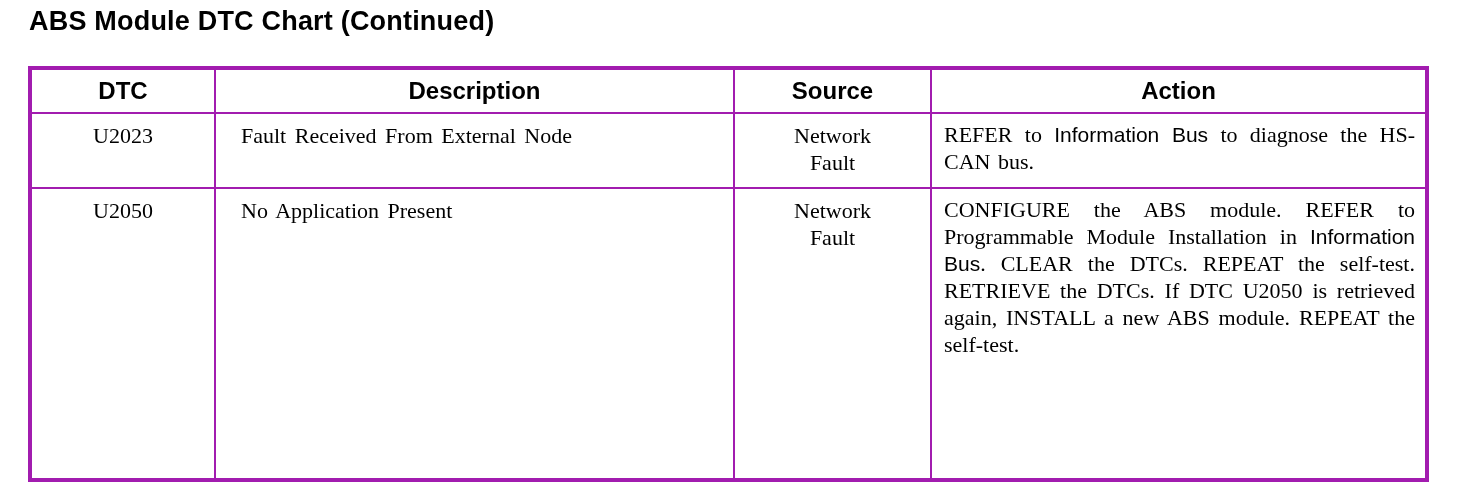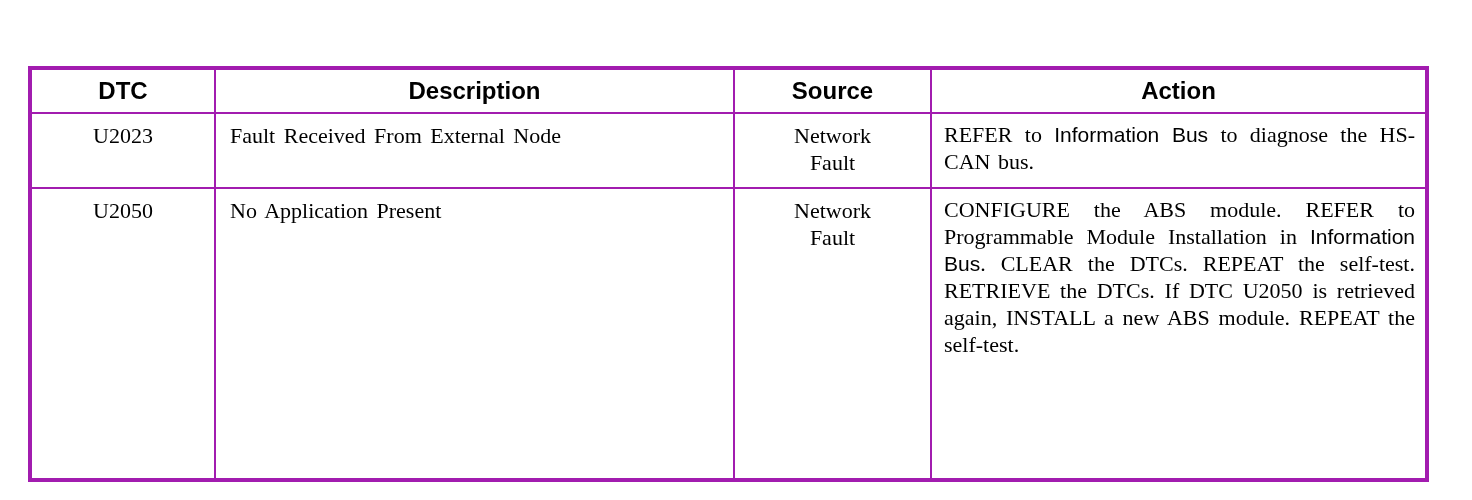--- a/index.html
+++ b/index.html
@@ -60,21 +60,21 @@
     line-height: 27px;
     vertical-align: top;
     color: #000000;
   }
   td.cell-dtc {
     text-align: center;
     padding-top: 8px;
   }
   td.cell-description {
     text-align: left;
-    padding: 8px 10px 0 14px;
+    padding: 8px 10px 0 25px;
     word-spacing: 3px;
   }
   td.cell-source {
     text-align: center;
     padding-top: 8px;
     white-space: pre-line;
   }
   td.cell-action {
     padding: 7px 10px 12px 12px;
   }
@@ -85,20 +85,21 @@
   tr.row-1 { height: 73px; }
   tr.row-2 { height: 292px; }
   .seg-serif { font-family: "Liberation Serif", serif; }
   .seg-sans  { font-family: "Liberation Sans", sans-serif; font-size: 21px; }
 </style>
 </head>
 <body>
 
 <div class="page">
 
+  <h1 class="doc-title">ABS Module DTC Chart (Continued)</h1>
 
   <table class="dtc-table">
     <colgroup>
       <col style="width:185px">
       <col style="width:519px">
       <col style="width:197px">
       <col style="width:496px">
     </colgroup>
     <thead>
       <tr>

